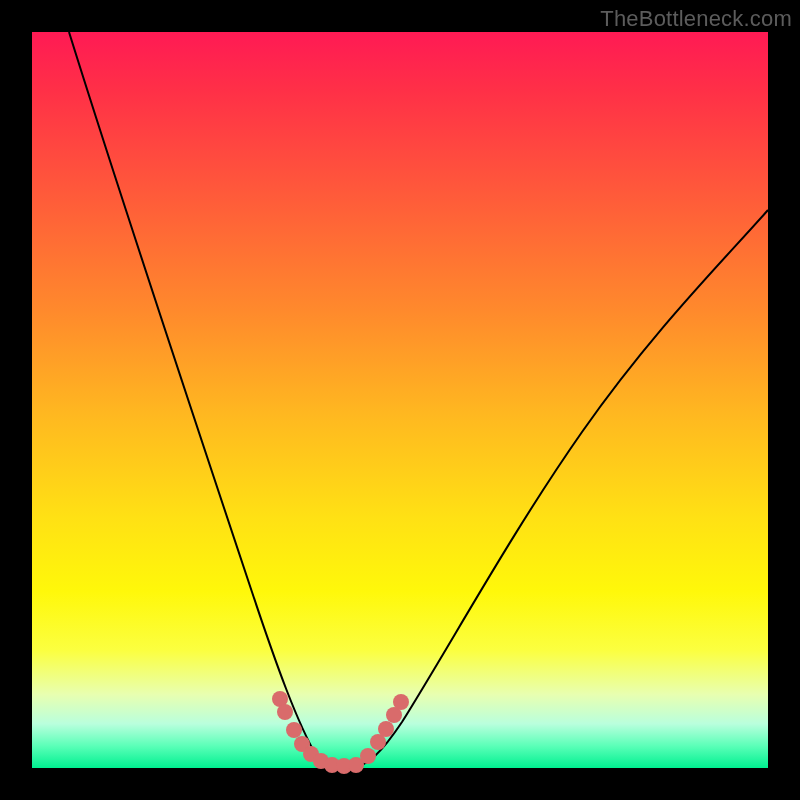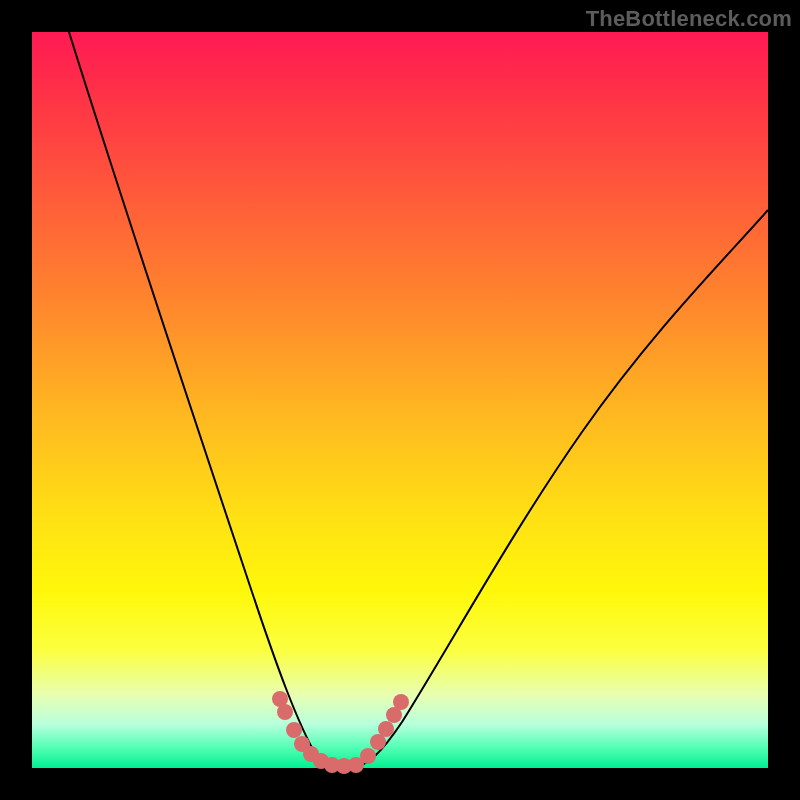--- a/index.html
+++ b/index.html
@@ -40,21 +40,21 @@
       #5bffb8 97%,
       #00f090 100%
     );
   }
   .watermark {
     position: absolute;
     top: 6px;
     right: 8px;
     color: #5c5c5c;
     font-size: 22px;
-    font-weight: 700;
+    font-weight: 400;
     letter-spacing: 0.2px;
   }
   svg.curves {
     position: absolute;
     top: 0;
     left: 0;
     width: 736px;
     height: 736px;
     overflow: visible;
   }

